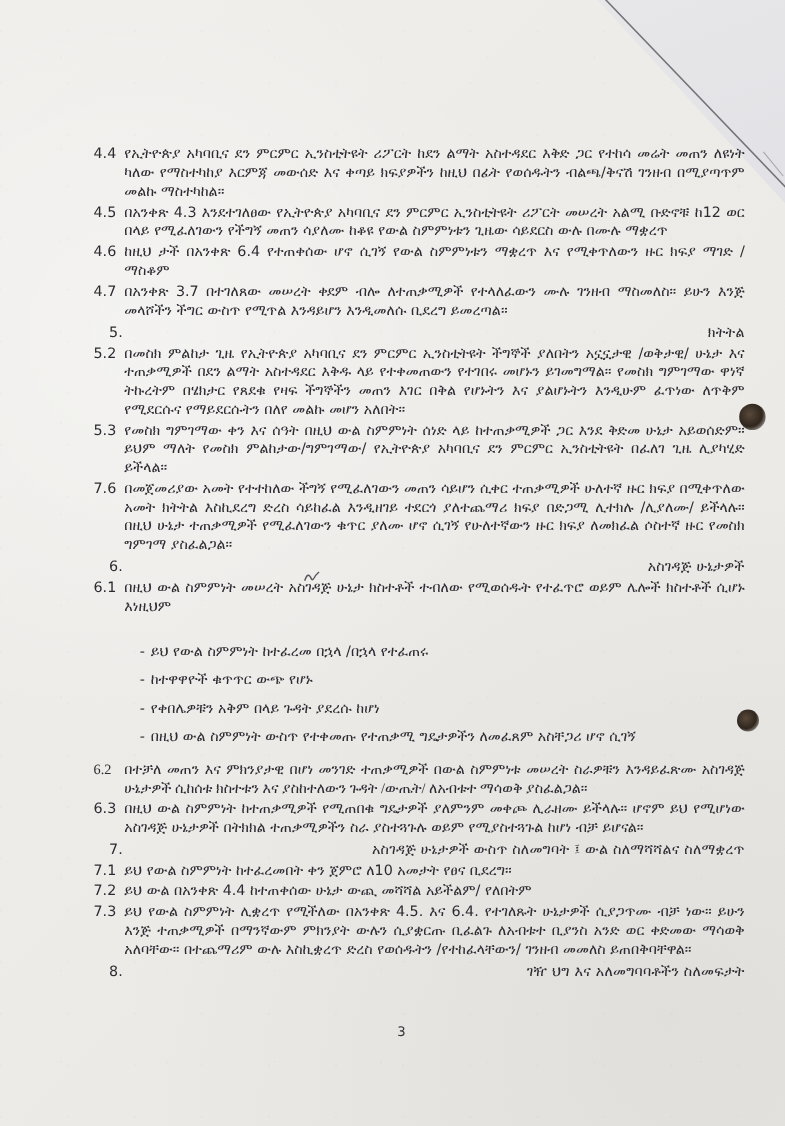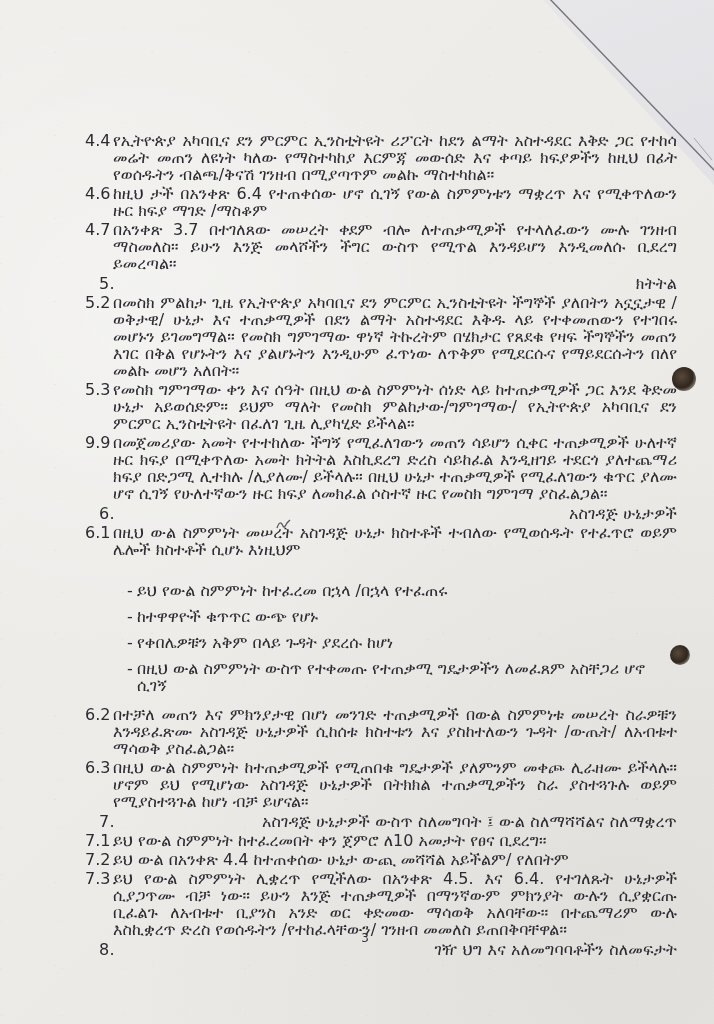--- a/index.html
+++ b/index.html
@@ -35,33 +35,33 @@
   .stain{
     position:absolute;border-radius:50%;
     background:radial-gradient(circle at 40% 40%, #58483a 0%, #2f261d 55%, rgba(47,38,29,.55) 75%, rgba(47,38,29,0) 100%);
   }
   .stain.one{left:672px;top:367px;width:24px;height:24px;}
   .stain.two{left:670px;top:645px;width:20px;height:20px;}
   .scribble{position:absolute;left:276px;top:518px;}
   
   .doc{
     position:absolute;left:85px;top:132px;width:592px;
-    color:#2c2b31;font-size:16px;line-height:17px;
+    color:#2c2b31;font-size:13px;line-height:17px;
     text-align:justify;
   }
   .item{display:flex;margin:0 0 2px 0;}
   .item .marker{flex:0 0 28px;white-space:nowrap;}
   .item .text{flex:1 1 auto;}
   .item.heading{margin:3px 0 2px 0;padding-left:14px;letter-spacing:.2px;}
   .item.heading .marker{flex-basis:24px;}
   .item.heading .text{text-align:right;font-weight:bold;font-weight:500;}
   .item.bullet{margin:9px 0 9px 42px;}
   .item.bullet .marker{flex:0 0 10px;}
   .item.bullet .text{text-align:left;}
-  .item.gap-before{margin-top:12px;}
+  .item.gap-before{margin-top:12px;font-family:Liberation Serif, serif;}
   .item.gap-after{margin-bottom:24px;}
   .page-number{
     position:absolute;left:85px;width:560px;top:931px;
     text-align:center;color:#35343a;font-size:12px;
   }
 </style>
 </head>
 <body>
 
 <div class="sheet">
@@ -80,41 +80,45 @@
     <path d="M1 10 Q4 1 7 8 Q8 11 11 5 L14 2" fill="none" stroke="#3d3c44" stroke-width="1.3" opacity="0.85"></path>
   </svg>
 
   <div class="doc">
     <div>
         <div class="item item">
           <span class="marker">4.4</span>
           <span class="text">የኢትዮጵያ አካባቢና ደን ምርምር ኢንስቲትዩት ሪፖርት ከደን ልማት አስተዳደር እቅድ ጋር የተከሳ መሬት መጠን ለዩነት ካለው የማስተካከያ እርምጃ መውሰድ እና ቀጣይ ክፍያዎችን ከዚህ በፊት የወሰዱትን ብልጫ/ቅናሽ ገንዘብ በሚያጣጥም መልኩ ማስተካከል።</span>
         </div>
         <div class="item item">
+          <span class="marker">4.5</span>
+          <span class="text">በአንቀጽ 4.3 እንደተገለፀው የኢትዮጵያ አካባቢና ደን ምርምር ኢንስቲትዩት ሪፖርት መሠረት አልሚ ቡድኖቹ ከ12 ወር በላይ የሚፈለገውን የችግኝ መጠን ሳያለሙ ከቆዩ የውል ስምምነቱን ጊዜው ሳይደርስ ውሉ በሙሉ ማቋረጥ</span>
+        </div>
+        <div class="item item">
           <span class="marker">4.6</span>
           <span class="text">ከዚህ ታች በአንቀጽ 6.4 የተጠቀሰው ሆኖ ሲገኝ የውል ስምምነቱን ማቋረጥ እና የሚቀጥለውን ዙር ክፍያ ማገድ /ማስቆም</span>
         </div>
         <div class="item item">
           <span class="marker">4.7</span>
           <span class="text">በአንቀጽ 3.7 በተገለጸው መሠረት ቀደም ብሎ ለተጠቃሚዎች የተላለፈውን ሙሉ ገንዘብ ማስመለስ። ይሁን እንጅ መላሾችን ችግር ውስጥ የሚጥል እንዳይሆን እንዲመለሱ ቢደረግ ይመረጣል።</span>
         </div>
         <div class="item heading">
           <span class="marker">5.</span>
           <span class="text">ክትትል</span>
         </div>
         <div class="item item">
           <span class="marker">5.2</span>
           <span class="text">በመስክ ምልከታ ጊዜ የኢትዮጵያ አካባቢና ደን ምርምር ኢንስቲትዩት ችግኞች ያለበትን አኗኗታዊ /ወቅታዊ/ ሁኔታ እና ተጠቃሚዎች በደን ልማት አስተዳደር እቅዱ ላይ የተቀመጠውን የተገበሩ መሆኑን ይገመግማል። የመስክ ግምገማው ዋነኛ ትኩረትም በሄክታር የጸደቁ የዛፍ ችግኞችን መጠን እገር በቅል የሆኑትን እና ያልሆኑትን እንዲሁም ፈጥነው ለጥቅም የሚደርሱና የማይደርሱትን በለየ መልኩ መሆን አለበት።</span>
         </div>
         <div class="item item">
           <span class="marker">5.3</span>
           <span class="text">የመስክ ግምገማው ቀን እና ሰዓት በዚህ ውል ስምምነት ሰነድ ላይ ከተጠቃሚዎች ጋር እንደ ቅድመ ሁኔታ አይወሰድም። ይህም ማለት የመስክ ምልከታው/ግምገማው/ የኢትዮጵያ አካባቢና ደን ምርምር ኢንስቲትዩት በፈለገ ጊዜ ሊያካሂድ ይችላል።</span>
         </div>
         <div class="item item">
-          <span class="marker">9.9</span>
+          <span class="marker">7.6</span>
           <span class="text">በመጀመሪያው አመት የተተከለው ችግኝ የሚፈለገውን መጠን ሳይሆን ሲቀር ተጠቃሚዎች ሁለተኛ ዙር ክፍያ በሚቀጥለው አመት ክትትል እስኪደረግ ድረስ ሳይከፈል እንዲዘገይ ተደርጎ ያለተጨማሪ ክፍያ በድጋሚ ሊተክሉ /ሊያለሙ/ ይችላሉ። በዚህ ሁኔታ ተጠቃሚዎች የሚፈለገውን ቁጥር ያለሙ ሆኖ ሲገኝ የሁለተኛውን ዙር ክፍያ ለመክፈል ሶስተኛ ዙር የመስክ ግምገማ ያስፈልጋል።</span>
         </div>
         <div class="item heading">
           <span class="marker">6.</span>
           <span class="text">አስገዳጅ ሁኔታዎች</span>
         </div>
         <div class="item item gap-after">
           <span class="marker">6.1</span>
           <span class="text">በዚህ ውል ስምምነት መሠረት አስገዳጅ ሁኔታ ክስተቶች ተብለው የሚወሰዱት የተፈጥሮ ወይም ሌሎች ክስተቶች ሲሆኑ እነዚህም</span>
         </div>

